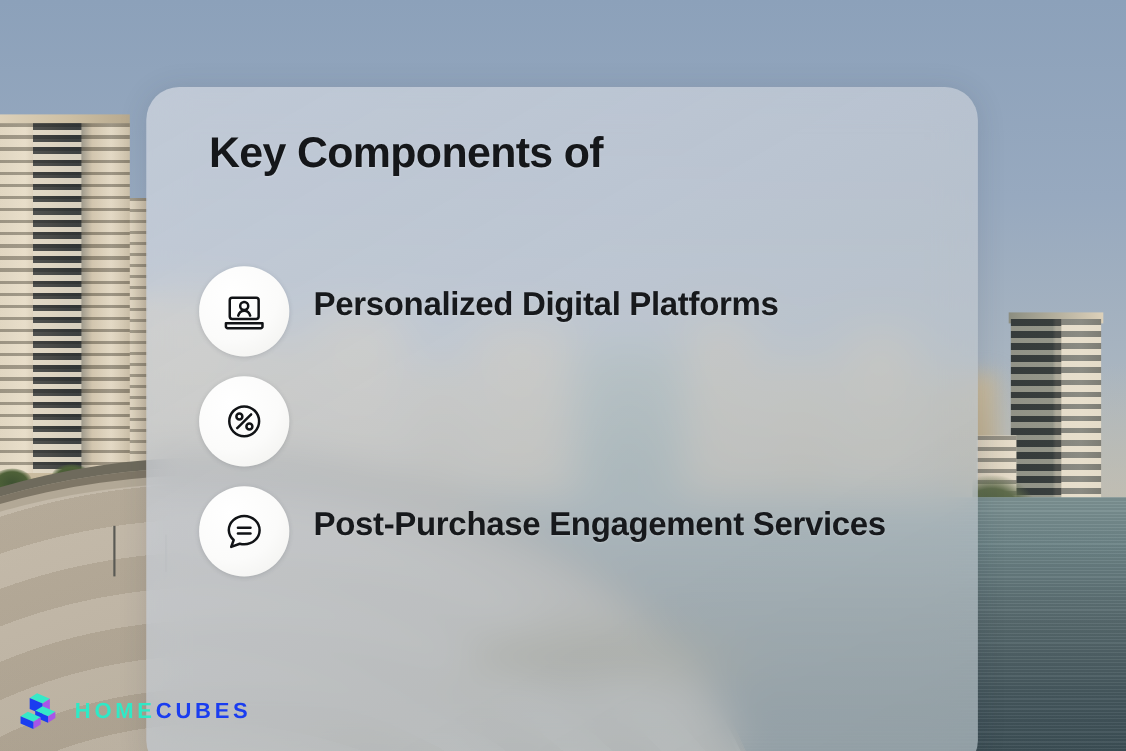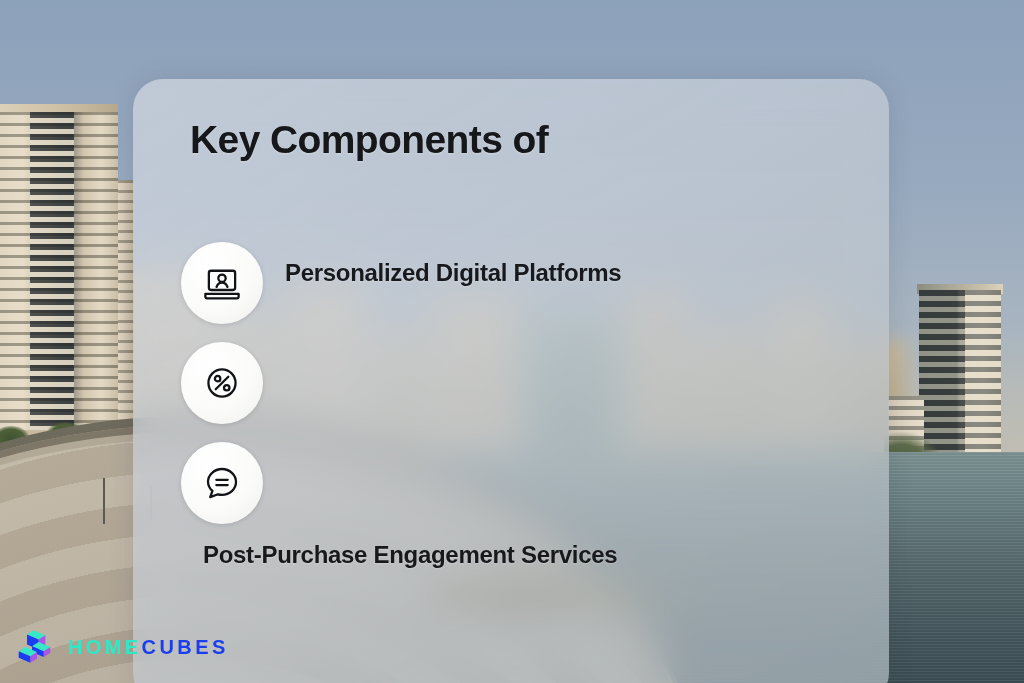--- a/index.html
+++ b/index.html
@@ -200,34 +200,34 @@
     position:absolute; left:57px; top:36px; width:640px;
     font-size:39px; font-weight:700; line-height:1.30;
     letter-spacing:-.6px; color:#15171a;
     text-shadow:0 1px 2px rgba(255,255,255,.28);
   }
   .card-title .t-line{ display:block; }
 
   .list{ position:absolute; left:48px; top:163px; width:700px; }
 
   .row{ display:flex; align-items:flex-start; margin-bottom:18px; }
-  .row:last-child{ margin-bottom:0;flex-direction:column; }
+  .row:last-child{ margin-bottom:0; }
 
   .badge{
     flex:0 0 auto;
     width:82px; height:82px; border-radius:50%;
     background:radial-gradient(circle at 36% 30%,#ffffff 0%,#fbfbfa 55%,#efefec 100%);
     display:flex; align-items:center; justify-content:center;
     box-shadow:0 1px 5px rgba(30,40,50,.16);
   }
   .badge svg{ display:block; }
 
   .row-text{
     margin-left:22px;
-    font-size:24px; font-weight:700; line-height:1.43;
+    font-size:30px; font-weight:700; line-height:1.43;
     letter-spacing:-.3px; color:#17191c;
     padding-top:14px;
     text-shadow:0 1px 2px rgba(255,255,255,.22);
   }
 
   
   .logo{
     position:absolute; left:17px; top:627px;
     display:flex; align-items:center; gap:11px;justify-content:space-between;
   }

